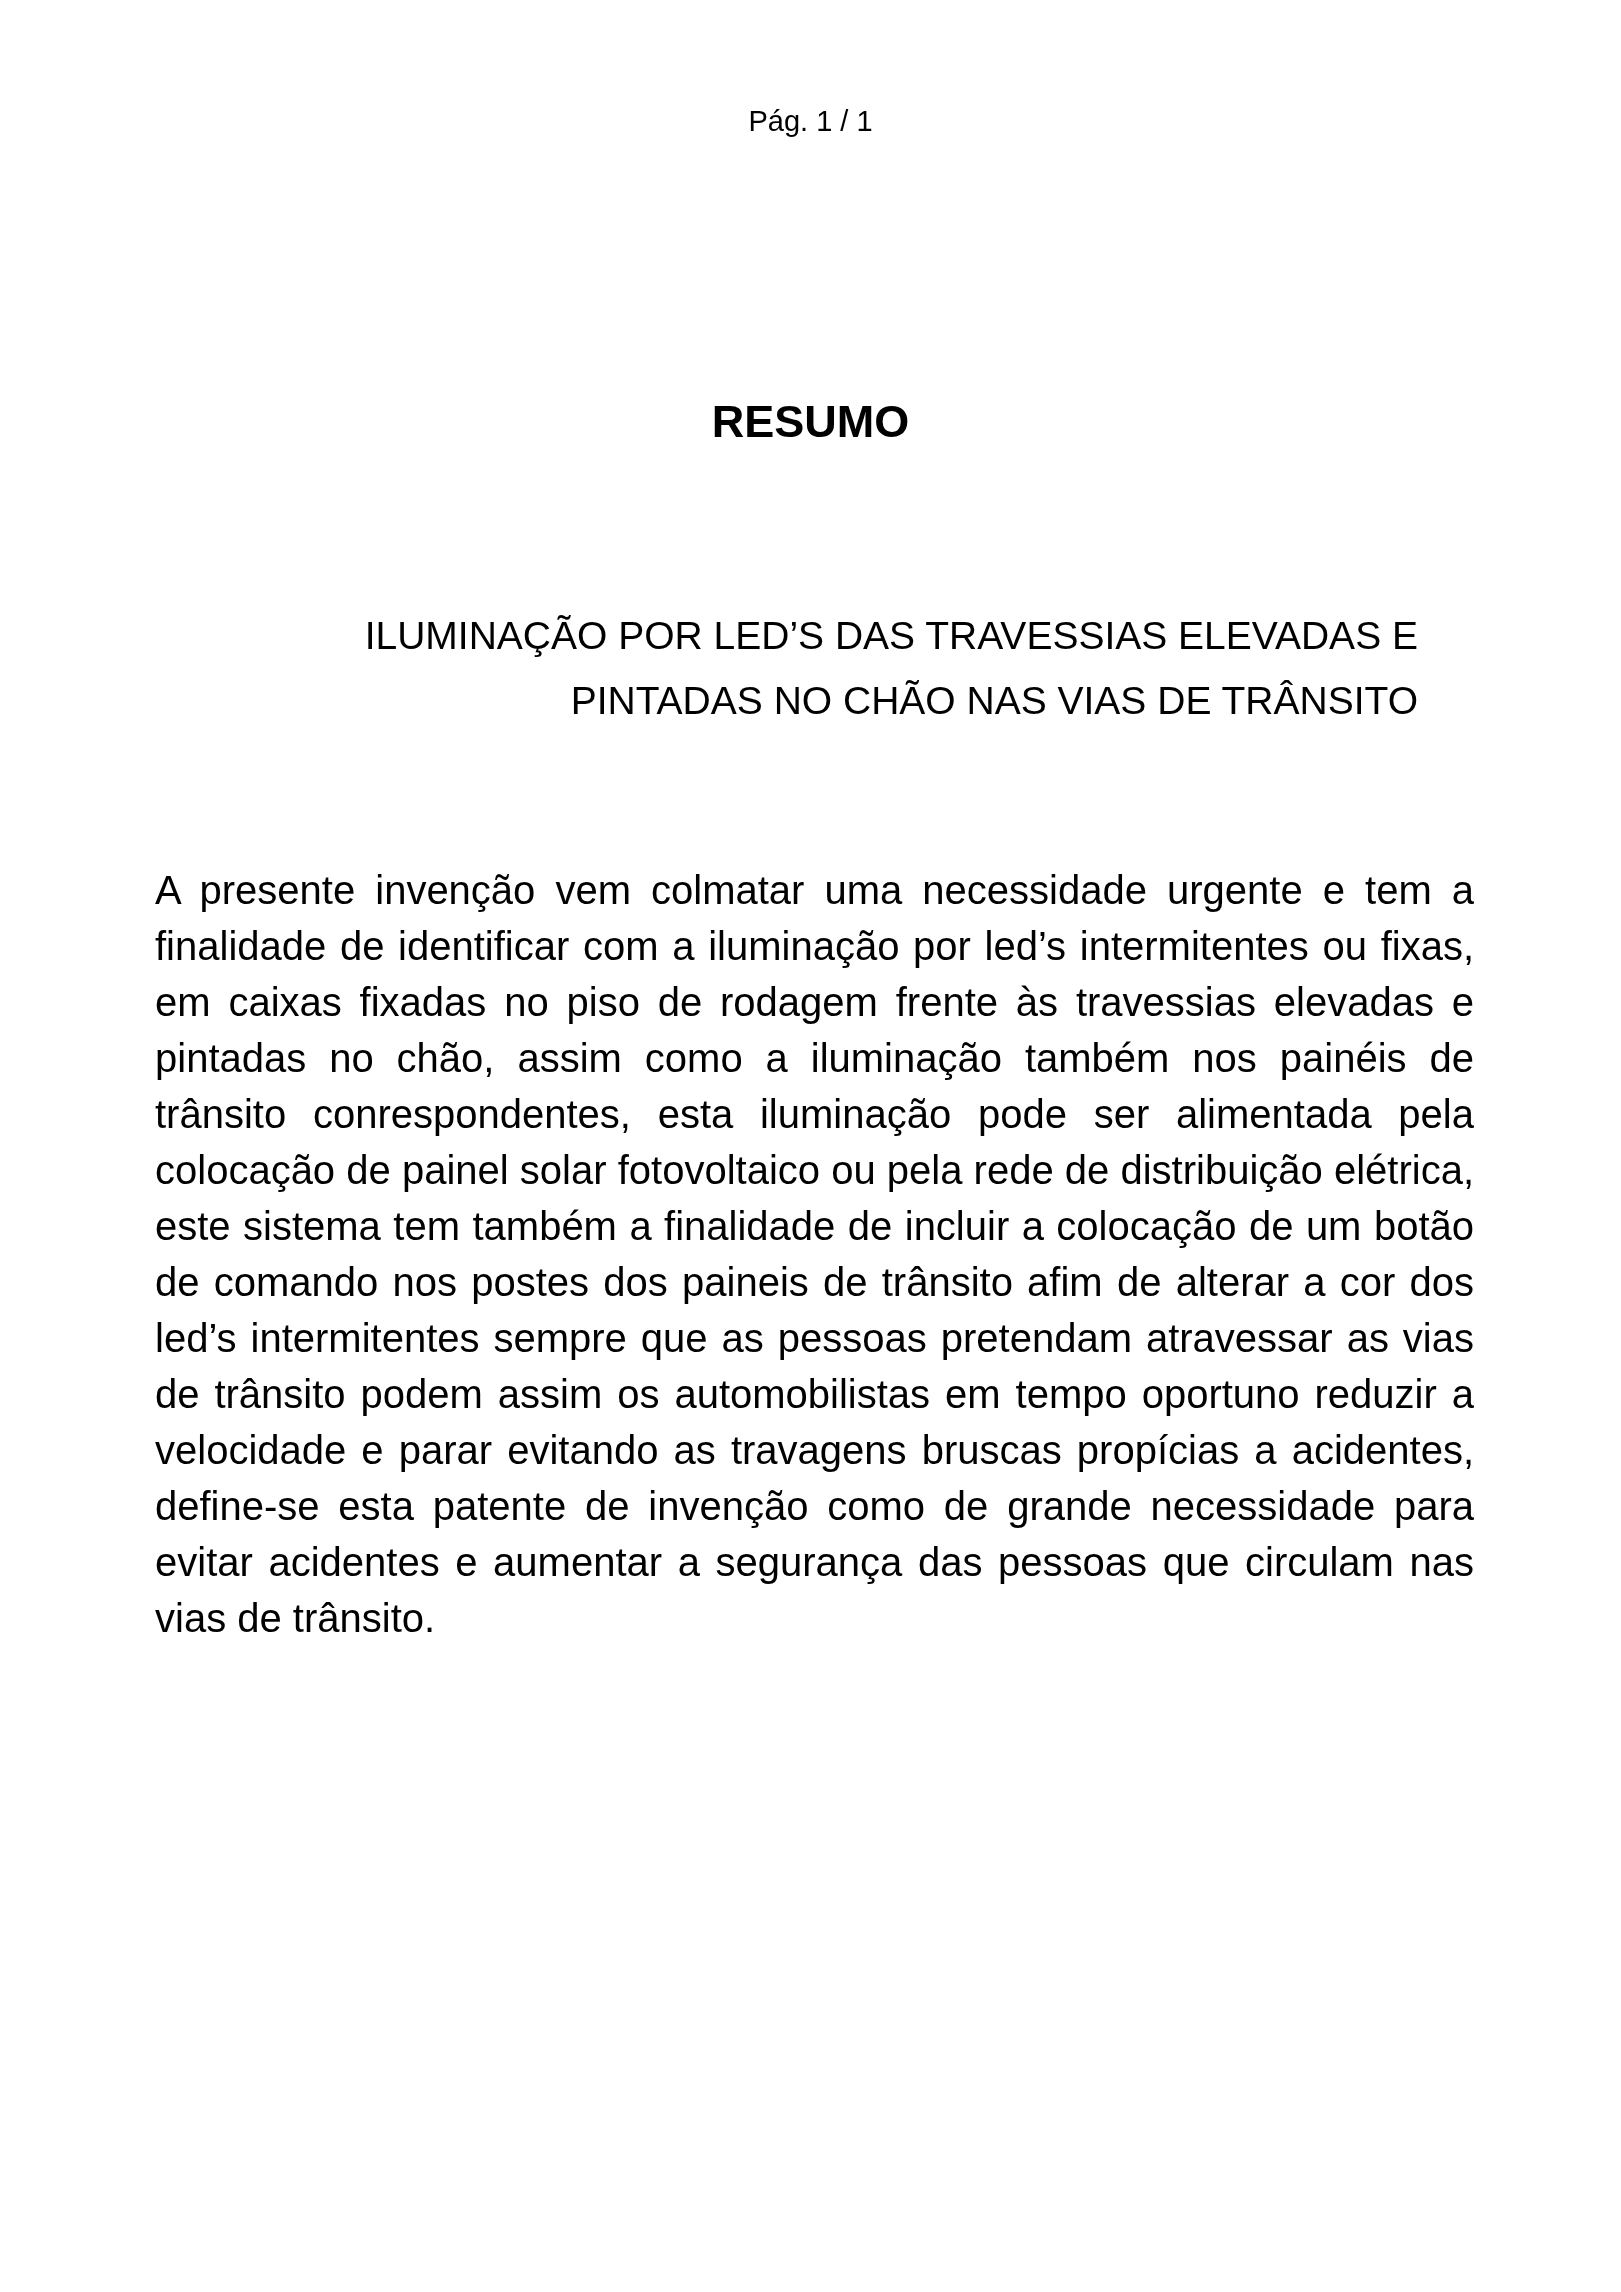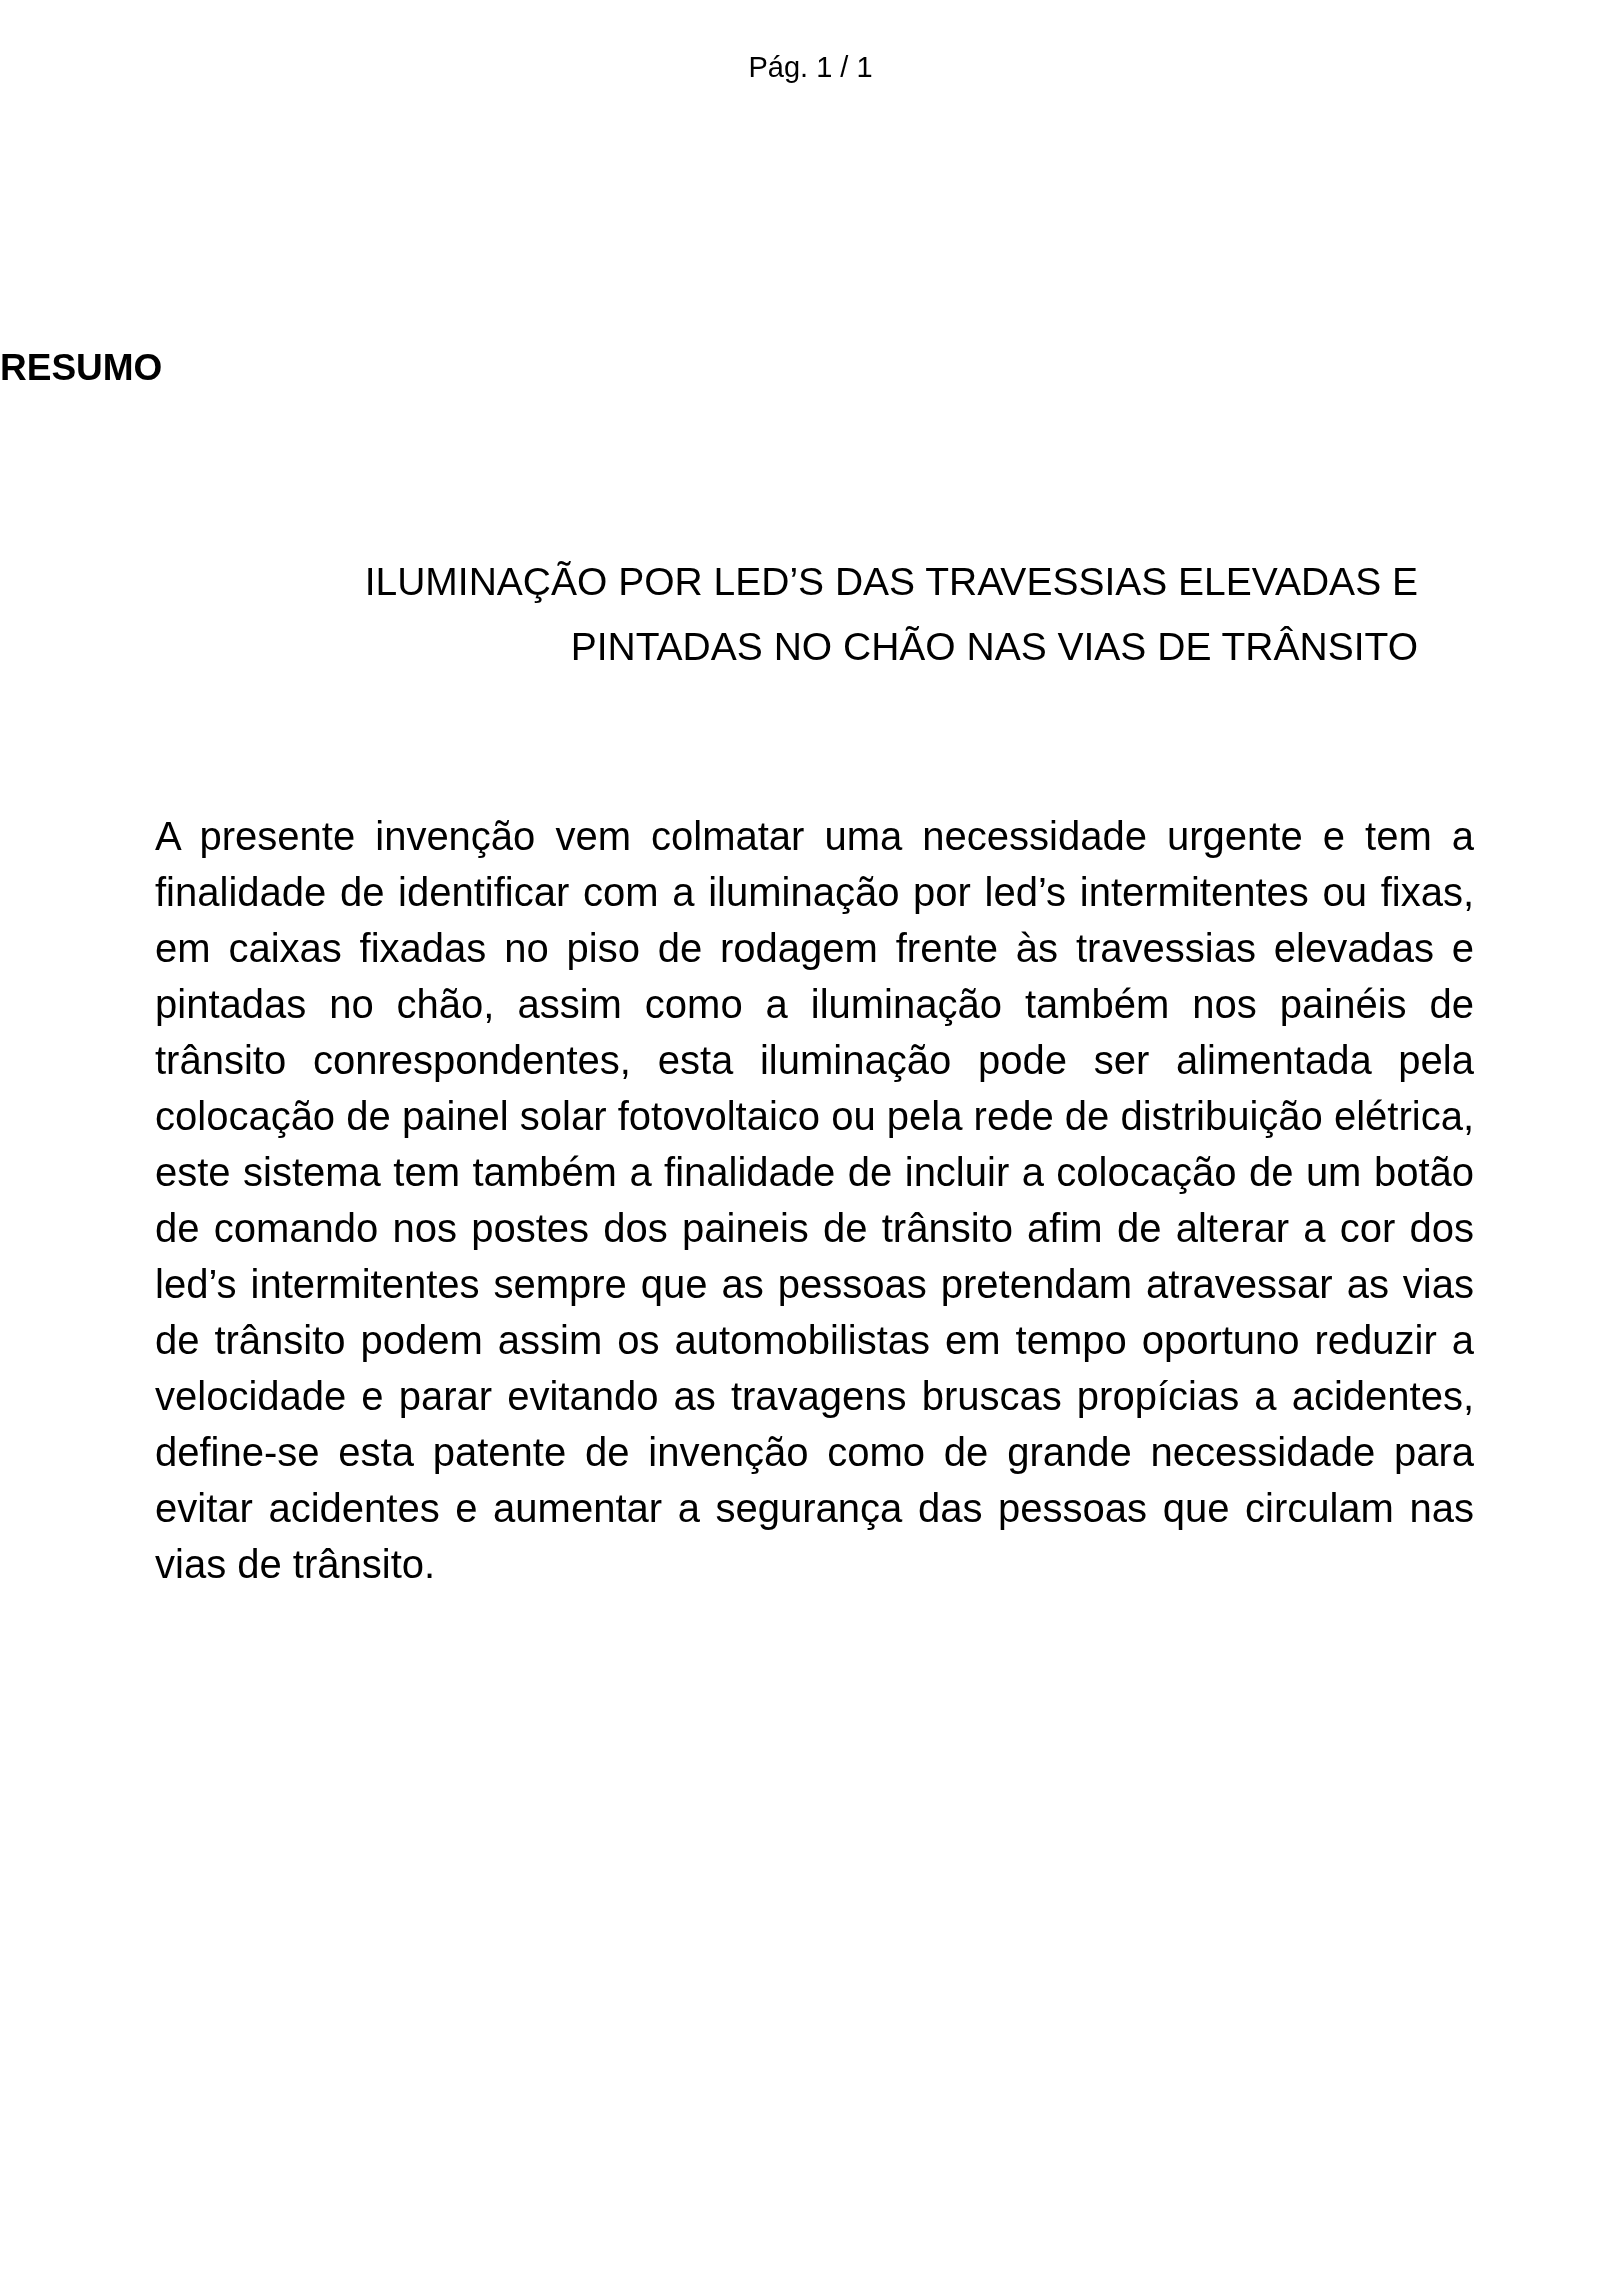--- a/index.html
+++ b/index.html
@@ -11,28 +11,29 @@
     position: relative;
     width: 1621px;
     height: 2293px;
     background: #ffffff;
     color: #000000;
     font-family: "Liberation Sans", sans-serif;
     overflow: hidden;
     box-sizing: border-box;
   }
   .page-header {
-    padding-top: 50px;
+    padding-top: 104px;
     text-align: center;
     font-size: 29px;
     line-height: 35px;
   }
   .doc-title {
     margin-top: 257px;
-    font-size: 37px;
+    text-align: center;
+    font-size: 45px;
     line-height: 52px;
     font-weight: bold;
   }
   .doc-subtitle {
     margin: 155px auto 0 auto;
     width: 1215px;
     text-align: right;
     font-size: 39px;
     line-height: 65px;
   }

